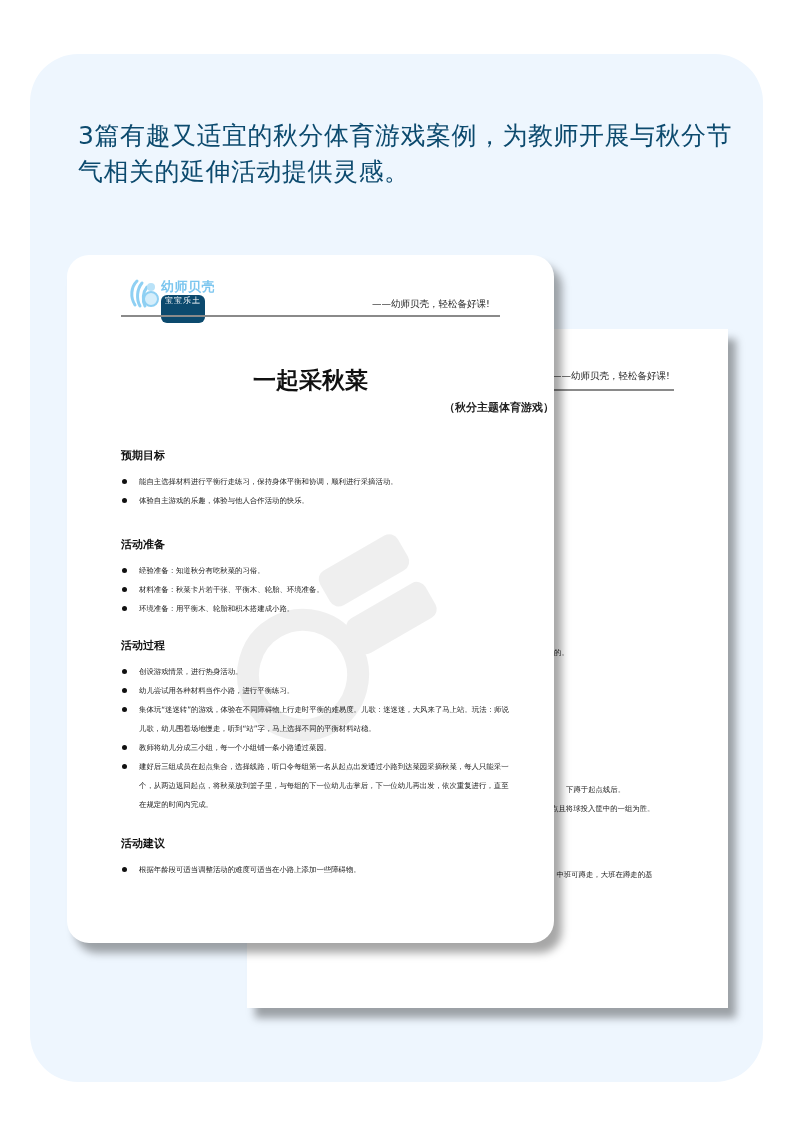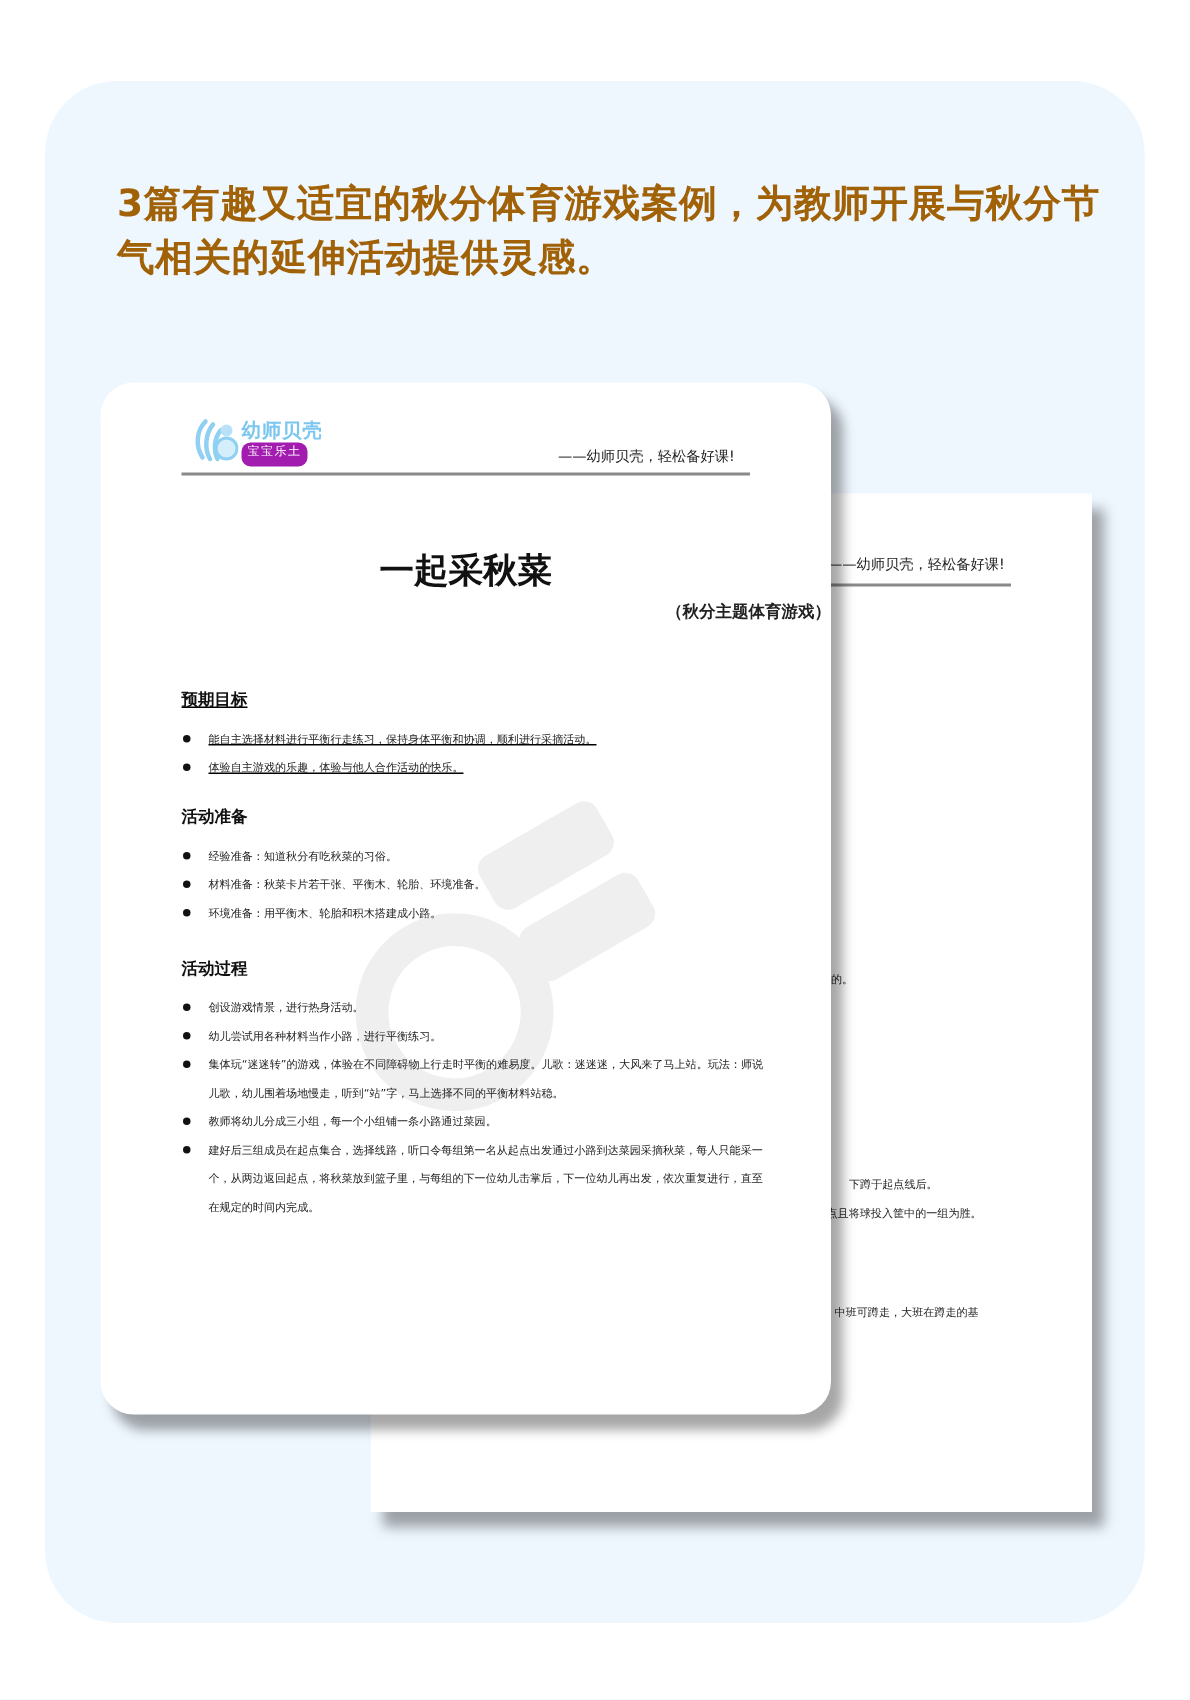--- a/index.html
+++ b/index.html
@@ -6,36 +6,36 @@
   body {
     width:793px; height:1133px; background:#ffffff; position:relative; overflow:hidden;
     font-family:"DejaVu Sans", "Liberation Sans", sans-serif;
   }
   .card {
     position:absolute; left:30px; top:54px; width:733px; height:1028px;
     background:#eef6fe; border-radius:48px;
   }
   .headline {
     position:absolute; left:78px; top:118px; width:660px;
-    font-size:25px; line-height:36px; color:#a16207; letter-spacing:0.5px;font-weight:bold;
+    font-size:25px; line-height:36px; color:#0c4a6e; letter-spacing:0.5px;
   }
   .page {
     position:absolute; background:#fff;
     box-shadow: 8px 10px 8px rgba(0,0,0,0.35);
   }
   .page-back { left:247px; top:329px; width:481px; height:679px; }
   .page-front { left:67px; top:255px; width:487px; height:688px;border-radius:22px; }
 
   .tagline { position:absolute; font-size:9.5px; color:#222; white-space:nowrap; }
   .hr { position:absolute; height:2px; background:#8a8a8a; }
 
   .logo { position:absolute; left:62px; top:22px; width:110px; height:34px; }
   .logo-hand { position:absolute; left:0; top:0; width:30px; height:32px; }
   .logo-name { position:absolute; left:32px; top:1px; font-size:13px; font-weight:bold; color:#7cc6ef; letter-spacing:0.5px; }
-  .logo-badge { position:absolute; left:32px; top:18px; height:16px; padding:0 4px; border-radius:6px; background:#a21caf; color:#fff; font-size:8px; line-height:12px; letter-spacing:1px; }
+  .logo-badge { position:absolute; left:32px; top:18px; height:28px; padding:0 4px; border-radius:6px; background:#0c4a6e; color:#fff; font-size:8px; line-height:12px; letter-spacing:1px; }
 
   .doc-title { position:absolute; left:0; width:100%; top:110px; text-align:center; font-size:23px; font-weight:bold; color:#111; }
   .doc-sub { position:absolute; left:0; width:100%; top:145px; text-align:right; font-size:11px; font-weight:bold; color:#222; }
 
   .section { position:absolute; left:54px; width:390px; }
   .section h3 { margin:0 0 9px 0; font-size:11px; font-weight:bold; color:#111; }
   .section ul { list-style:none; margin:0; padding:0; }
   .section li { position:relative; padding-left:18px; font-size:7.4px; line-height:19px; color:#222; }
   .section li::before { content:""; position:absolute; left:1px; top:7px; width:5px; height:5px; border-radius:50%; background:#111; }
 
@@ -74,21 +74,21 @@
     </svg>
     <div class="logo-name">幼师贝壳</div>
     <div class="logo-badge">宝宝乐土</div>
   </div>
   <div class="tagline" style="left:305px; top:43px;">——幼师贝壳，轻松备好课!</div>
   <div class="hr" style="left:54px; top:60px; width:379px;"></div>
 
   <div class="doc-title">一起采秋菜</div>
   <div class="doc-sub">（秋分主题体育游戏）</div>
 
-  <div class="section" style="top:204px;text-decoration:underline;">
+  <div class="section" style="top:193px;">
     <h3>预期目标</h3>
     <ul>
       <li>能自主选择材料进行平衡行走练习，保持身体平衡和协调，顺利进行采摘活动。</li>
       <li>体验自主游戏的乐趣，体验与他人合作活动的快乐。</li>
     </ul>
   </div>
 
   <div class="section" style="top:282px;">
     <h3>活动准备</h3>
     <ul>
@@ -102,13 +102,19 @@
     <h3>活动过程</h3>
     <ul>
       <li>创设游戏情景，进行热身活动。</li>
       <li>幼儿尝试用各种材料当作小路，进行平衡练习。</li>
       <li>集体玩“迷迷转”的游戏，体验在不同障碍物上行走时平衡的难易度。儿歌：迷迷迷，大风来了马上站。玩法：师说儿歌，幼儿围着场地慢走，听到“站”字，马上选择不同的平衡材料站稳。</li>
       <li>教师将幼儿分成三小组，每一个小组铺一条小路通过菜园。</li>
       <li>建好后三组成员在起点集合，选择线路，听口令每组第一名从起点出发通过小路到达菜园采摘秋菜，每人只能采一个，从两边返回起点，将秋菜放到篮子里，与每组的下一位幼儿击掌后，下一位幼儿再出发，依次重复进行，直至在规定的时间内完成。</li>
     </ul>
   </div>
 
+  <div class="section" style="top:581px;">
+    <h3>活动建议</h3>
+    <ul>
+      <li>根据年龄段可适当调整活动的难度可适当在小路上添加一些障碍物。</li>
+    </ul>
+  </div>
 </div>
 
 </body></html>

